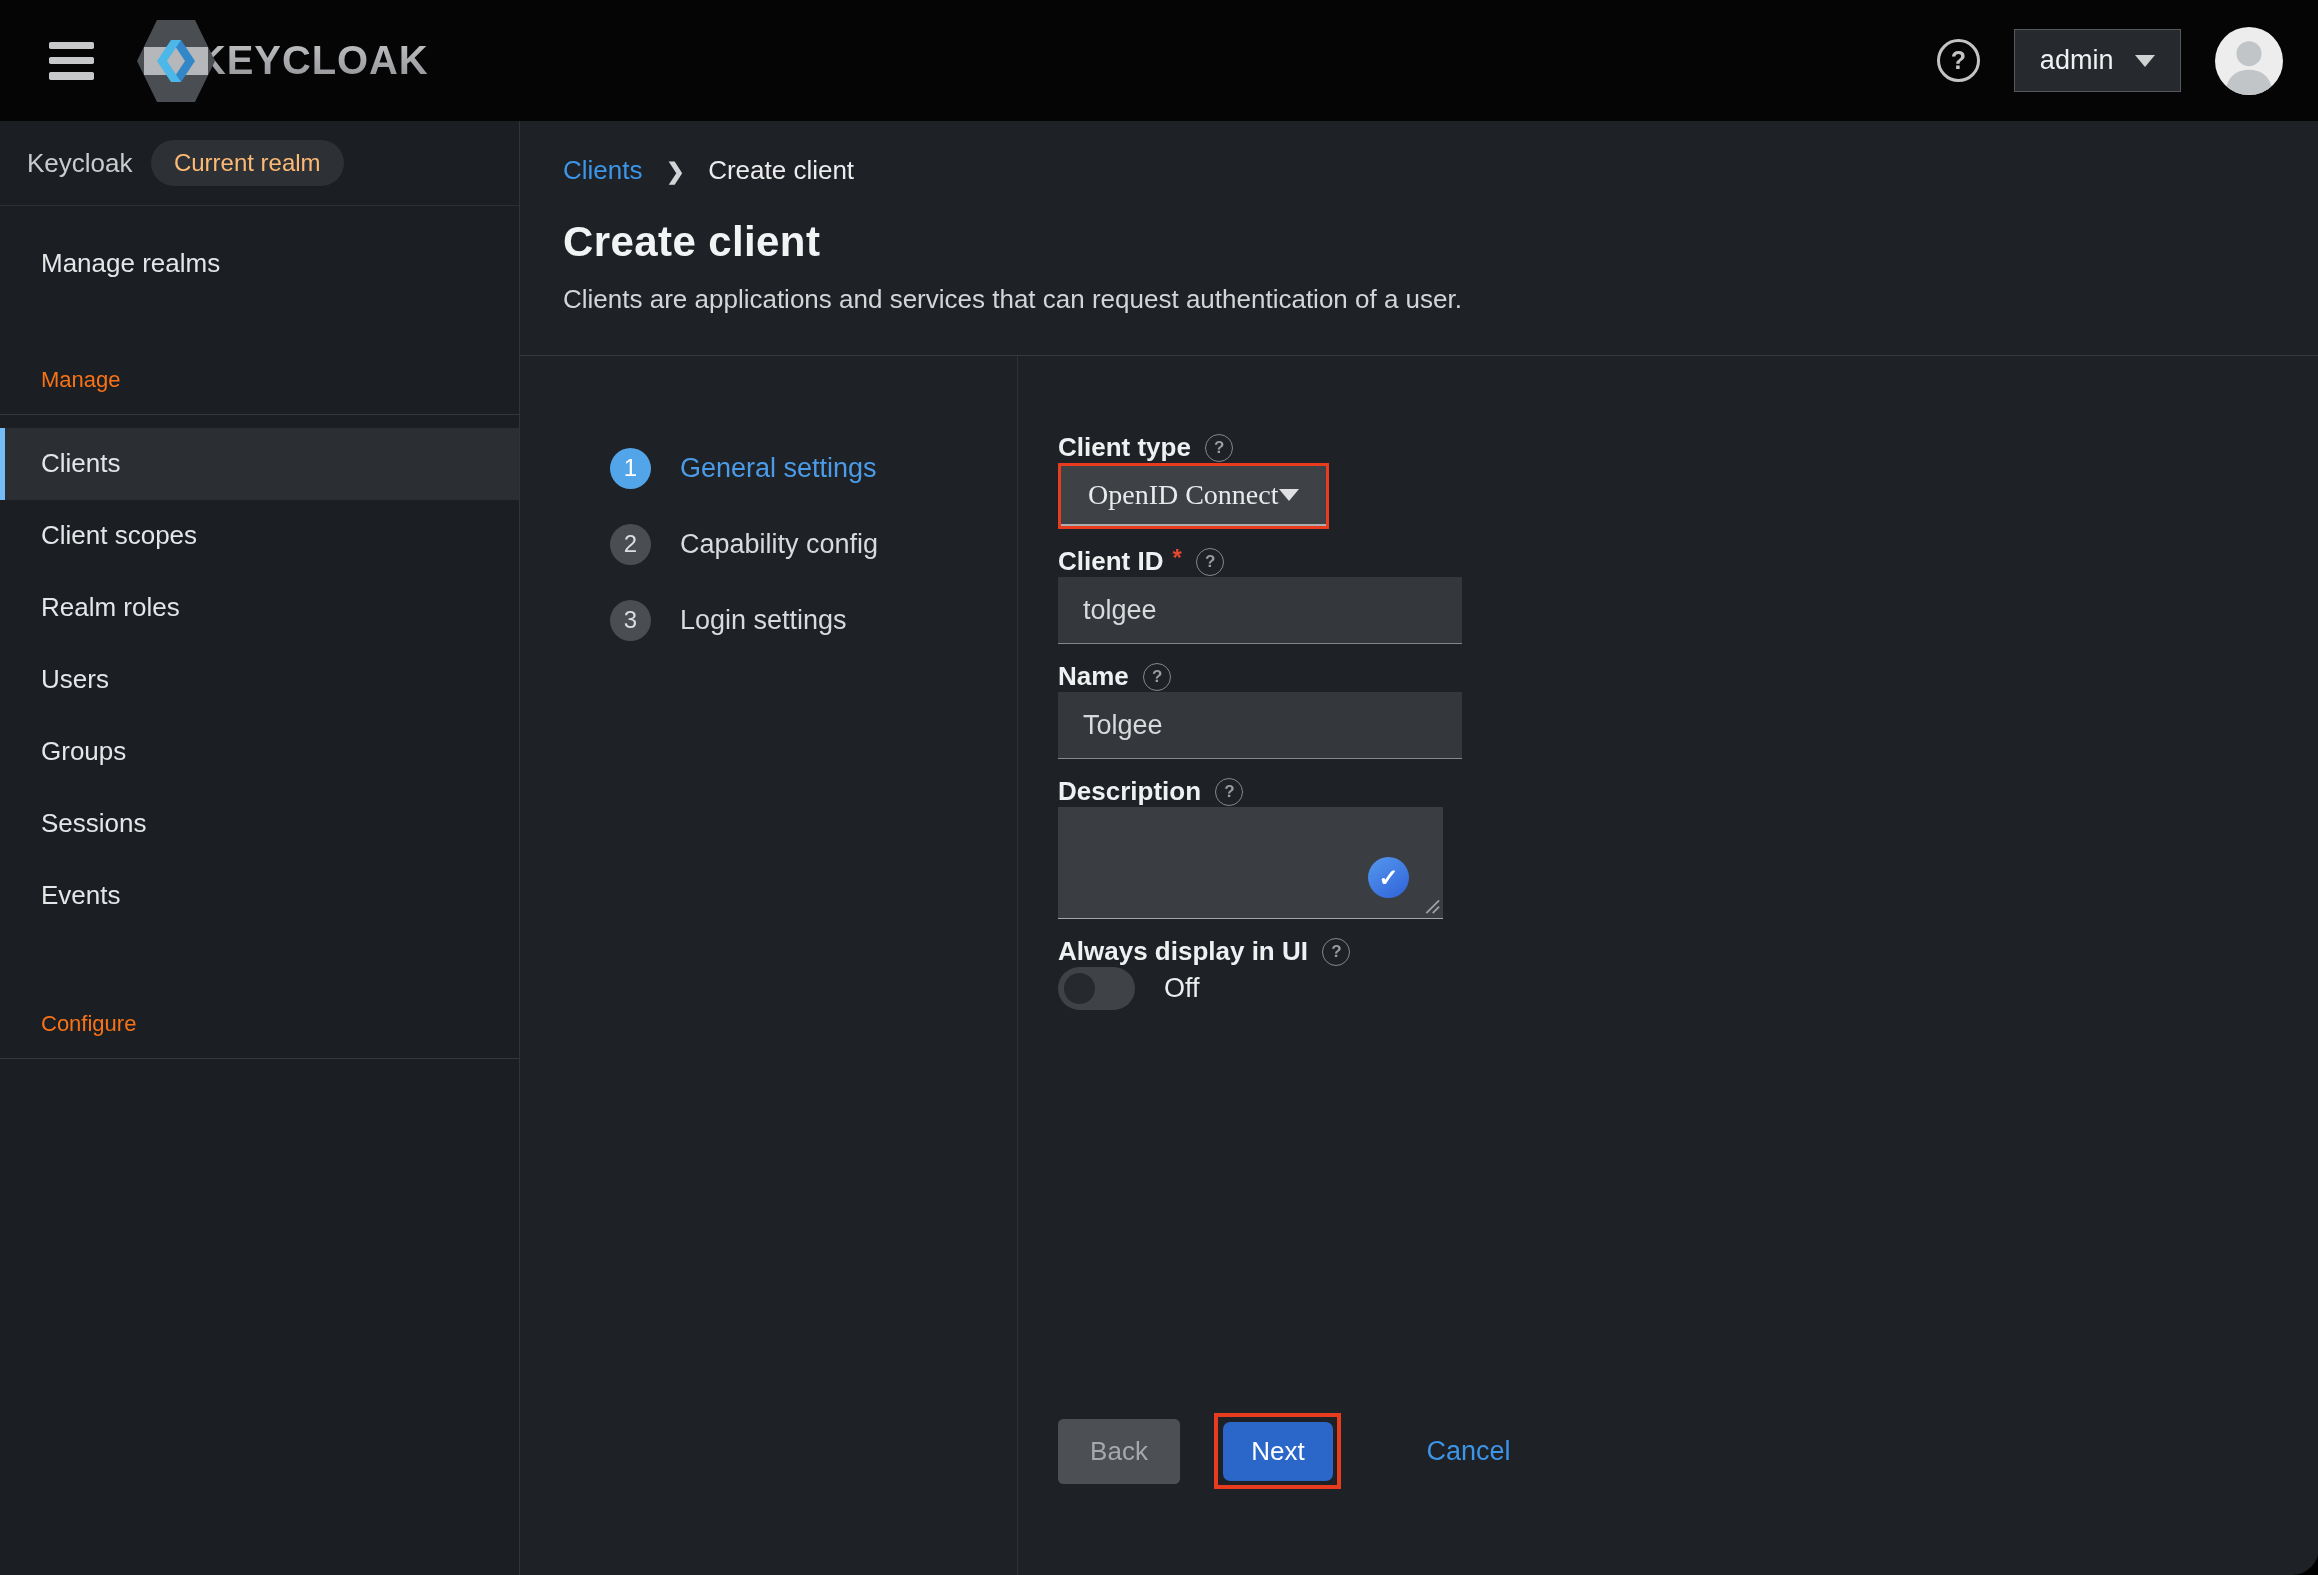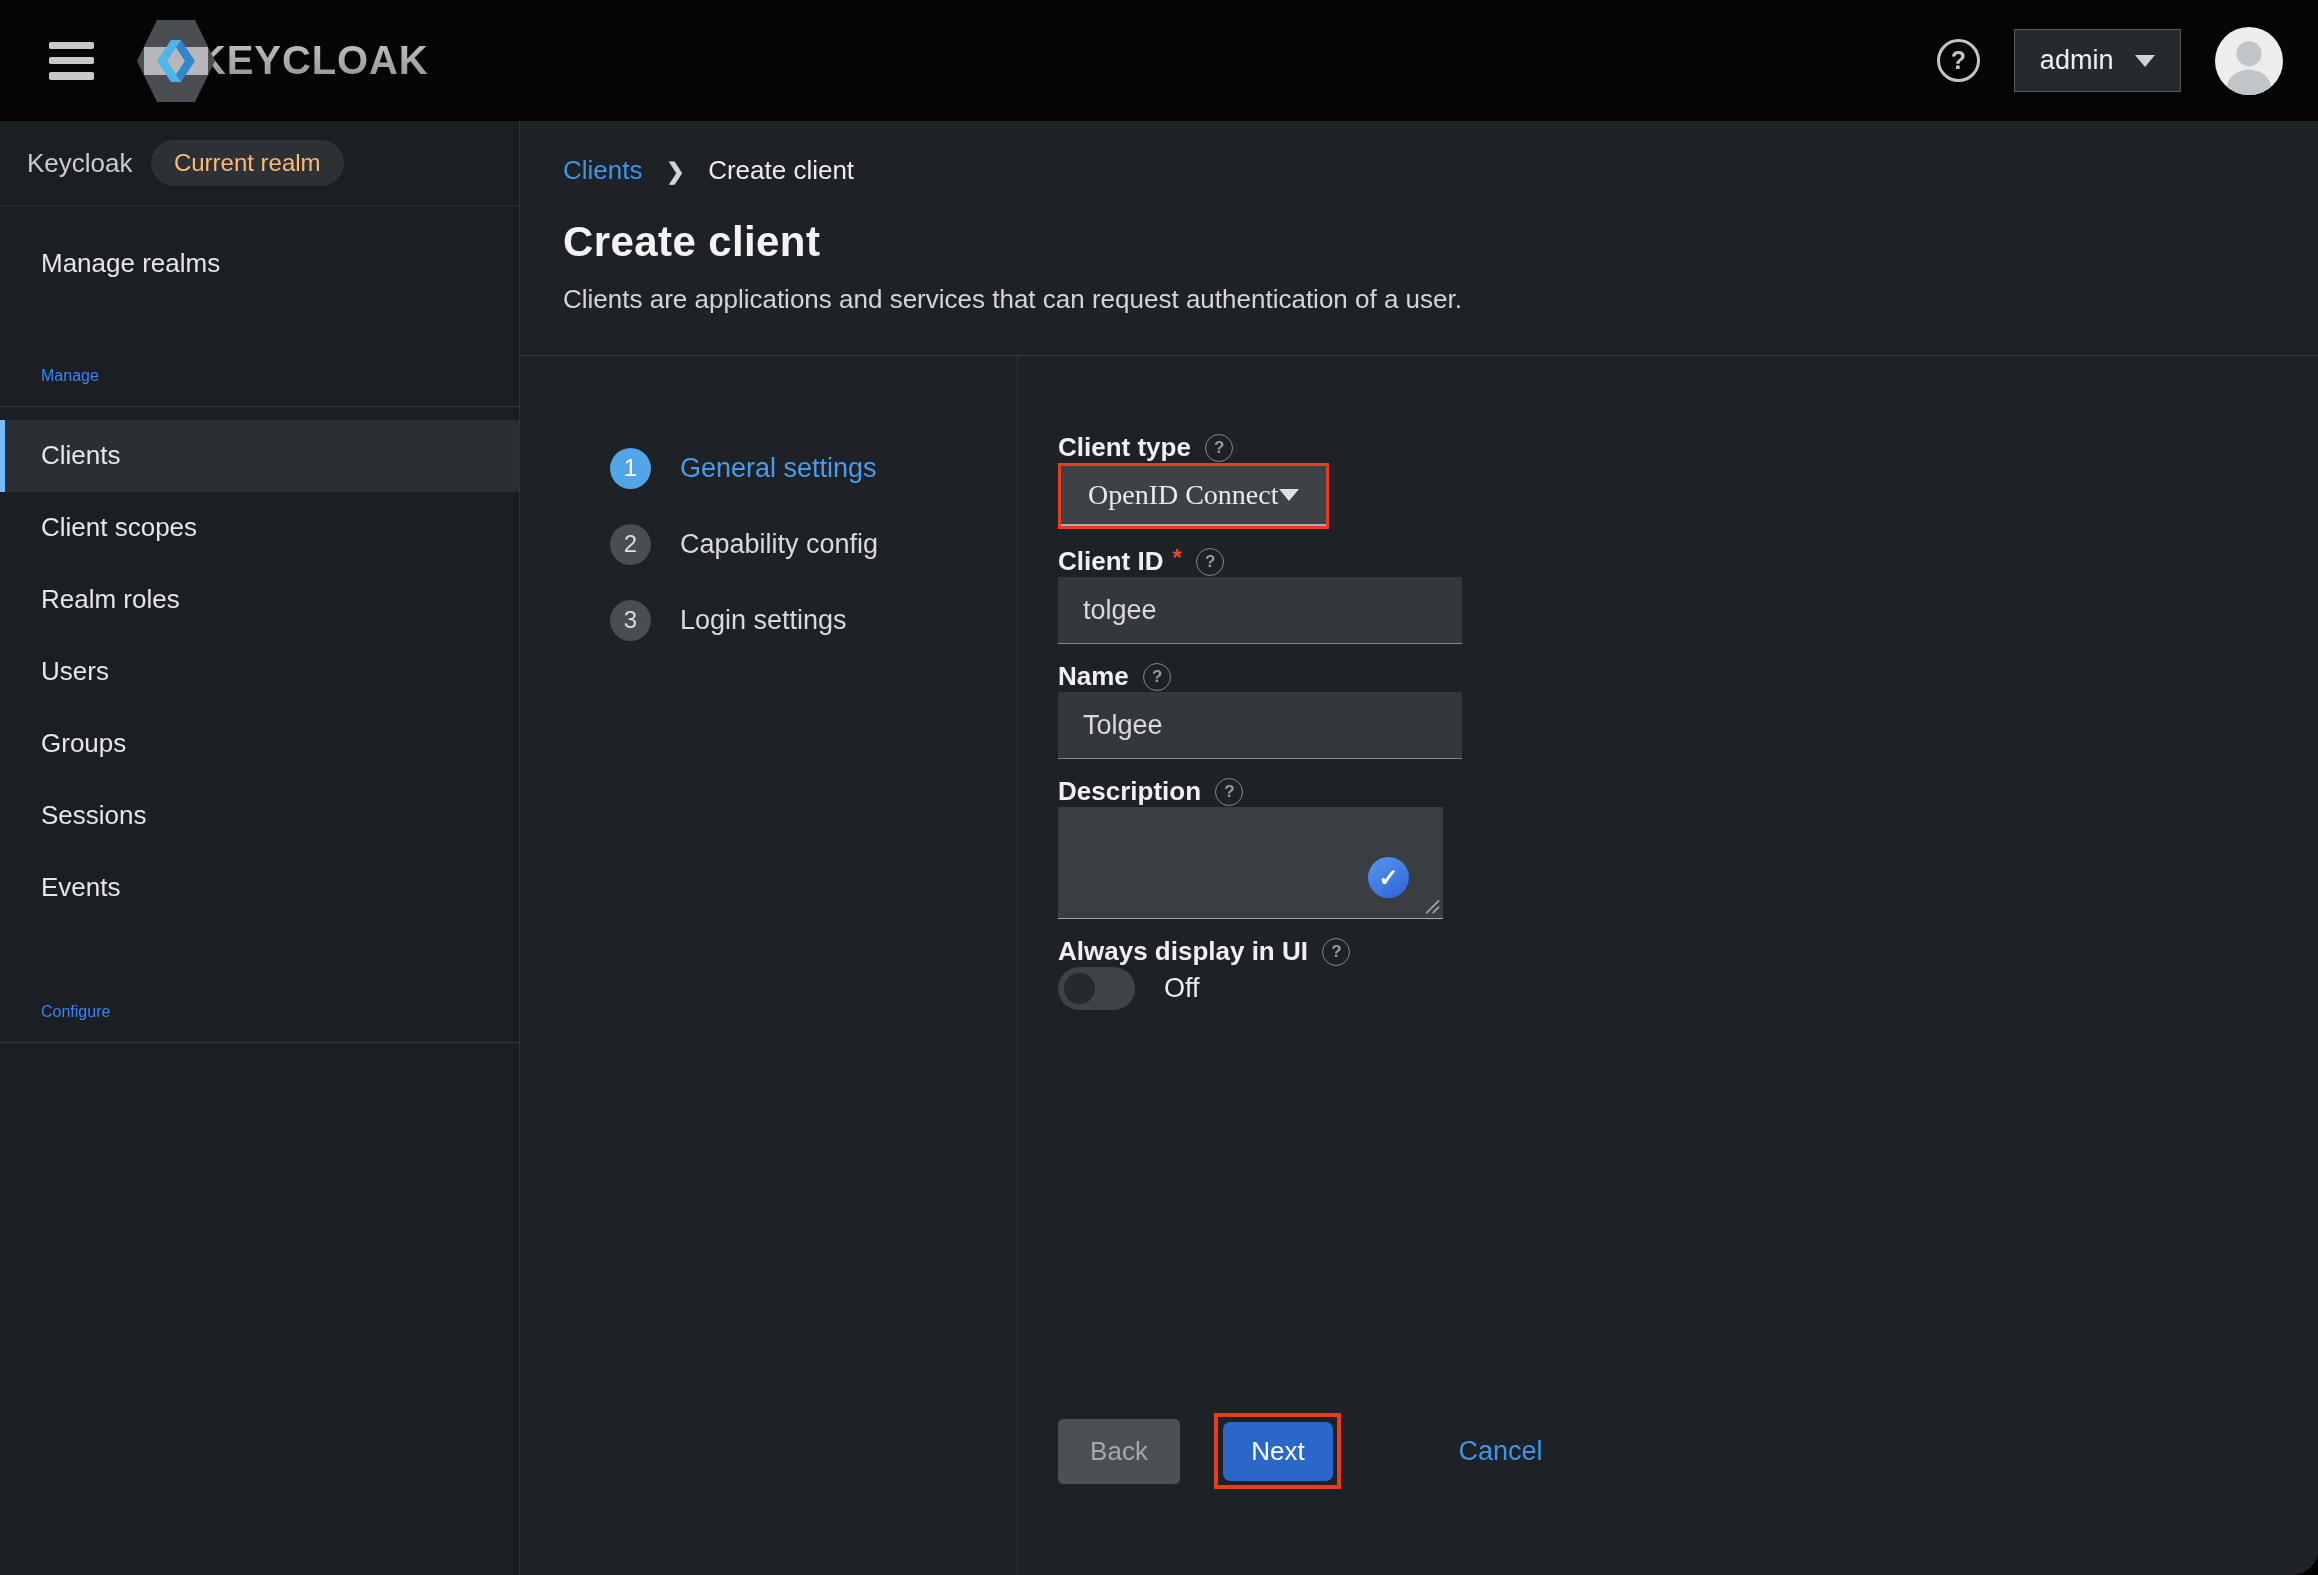--- a/index.html
+++ b/index.html
@@ -58,21 +58,21 @@
     padding:0 27px; border-bottom:0.9px solid #2c2f34; cursor:pointer;
   }
   .realm-label { color:#c9cbcd; font-size:26px; }
   .realm-chip { background:#2d3136; color:#fdba74; font-size:24px; padding:9px 23.4px; border-radius:27px; }
   .nav { padding-top:21.6px; }
   .nav-item {
     height:72px; display:flex; align-items:center; padding-left:36px;
     font-size:26px; color:#e4e6e8; border-left:5.4px solid transparent; cursor:pointer;
   }
   .nav-item.selected { background:#2b2f34; border-left-color:#73bcf7; }
-  .section-header { margin-top:67px; padding:0 0 21.6px 41px; font-size:16px; color:#3b82f6; }
+  .section-header { margin-top:67px; padding:0 0 21.6px 41px; font-size:22px; color:#f97316; }
   .section-header.second { margin-top:79px; }
   .side-divider { height:0.9px; background:#34383c; }
   .group { padding-top:12.6px; }
 
   
   .main {
     flex:1; background:#1e2125; display:flex; flex-direction:column;
     border-bottom-right-radius:27px; min-width:0;
   }
   .page-header { padding:34px 43px 0; border-bottom:0.9px solid #35393d; }
@@ -138,21 +138,21 @@
   .toggle { width:77px; height:43px; border-radius:21.6px; background:#3f4347; position:relative; cursor:pointer; flex-shrink:0; }
   .toggle-knob { position:absolute; left:6.3px; top:6.3px; width:31px; height:31px; border-radius:50%; background:#26292d; }
   .toggle-state { margin-left:29px; font-size:27px; color:#eceeef; }
 
   
   .wizard-footer { margin-top:auto; display:flex; align-items:center;gap:11px; }
   .btn { font-family:inherit; cursor:pointer; }
   .btn-back { width:122px; height:65px; background:#4c5054; color:#a6a8ab; font-size:26px; border:none; border-radius:5.4px; }
   .next-annotation { border:4.5px solid #e93b1e; padding:4.5px; margin-left:23.4px; }
   .btn-next { width:110px; height:59px; background:#2b66c9; color:#ffffff; font-size:26px; border:none; border-radius:7.2px; display:block; }
-  .btn-cancel { margin-left:106px; background:none; border:none; color:#3d95e8; font-size:27px; }
+  .btn-cancel { margin-left:74px; background:none; border:none; color:#3d95e8; font-size:27px; }
 </style>
 </head>
 <body>
 
 <header class="masthead">
   <div class="m-left">
     <div class="hamburger">
       <span></span>
         <span></span>
         <span></span>

